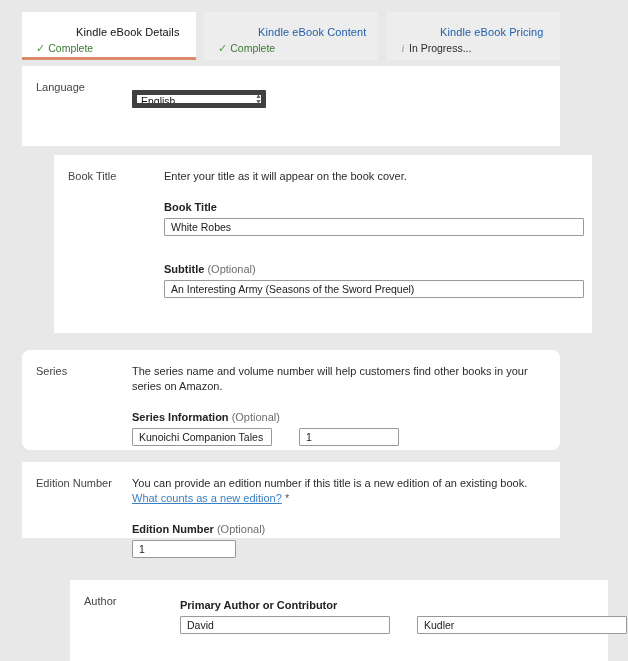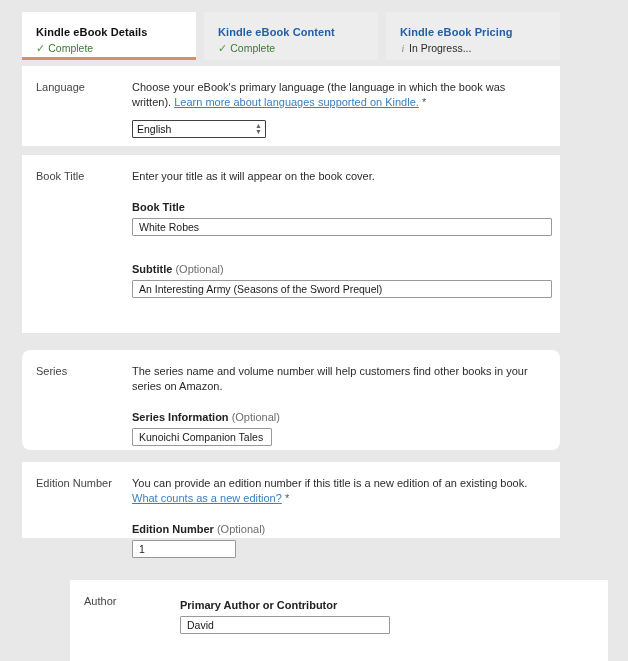--- a/index.html
+++ b/index.html
@@ -39,24 +39,25 @@
     background: #ededed;
     padding: 14px 0 0 14px;
   }
   .tab.active {
     background: #ffffff;
     border-bottom: 3px solid #d98c6a;
     height: 48px;
   }
   .tab-title {
     font-size: 11px;
-    font-weight: bold;
+    font-weight: normal;
     color: #1f5fa8;
     line-height: 13px;
     letter-spacing: 0.1px;
+    margin-left: 40px;
   }
   .tab.active .tab-title {
     color: #111111;
   }
   .tab-status {
     margin-top: 3px;
     font-size: 10.5px;
     line-height: 13px;
     display: flex;
     align-items: center;
@@ -142,32 +143,32 @@
     padding: 0 6px;
     outline: none;
     border-radius: 1px;
   }
   .txt.wide { width: 420px; }
   .txt.series-name { width: 140px; }
   .txt.series-num { width: 100px; }
   .txt.edition { width: 104px; }
   .txt.author { width: 210px; }
 
-  .row { display: flex; gap: 27px; flex-direction: column; }
+  .row { display: flex; gap: 27px; }
 
   .select-wrap {
     position: relative;
     display: inline-block;
     margin-top: 10px;
   }
   select.sel {
     box-sizing: border-box;
     width: 134px;
     height: 18px;
-    border: 1px solid #404040;
+    border: 5px solid #404040;
     background: #ffffff;
     font-family: "Liberation Sans", sans-serif;
     font-size: 10.5px;
     color: #111111;
     padding: 0 16px 0 4px;
     outline: none;
     border-radius: 1px;
     -webkit-appearance: none;
     appearance: none;
   }
@@ -178,21 +179,21 @@
     transform: translateY(-50%);
     font-size: 7px;
     line-height: 6px;
     color: #666666;
     pointer-events: none;
     text-align: center;
   }
 
   
   #panel-language   { top: 66px;  height: 80px; }
-  #panel-booktitle  { top: 155px; height: 178px; }
+  #panel-booktitle  { top: 155px; height: 178px; margin-left: 32px; }
   #panel-series     { top: 350px; height: 100px; border-radius: 8px; }
   #panel-edition    { top: 462px; height: 76px; }
   #panel-author     { top: 580px; height: 104px; margin-left: 48px; }
 </style>
 </head>
 <body>
 
 <div class="page">
 
   <div class="tab-bar">
@@ -219,23 +220,20 @@
         <span class="info-icon">i</span>
         <span>In Progress...</span>
       </div>
     </div>
 
   </div>
 
   <div class="panel" id="panel-language">
     <div class="panel-label">Language</div>
     <div class="panel-body">
-      <div class="desc"><span>Choose your eBook's primary language (the language in which the book was written). </span><span class="link">Learn more about languages supported on Kindle.</span>
-        <span class="req">*</span>
-      </div>
       <div class="select-wrap">
         <select class="sel">
           <option>English</option>
         </select>
         <span class="sel-arrows">▲<br>▼</span>
       </div>
     </div>
   </div>
 
   <div class="panel" id="panel-booktitle">

